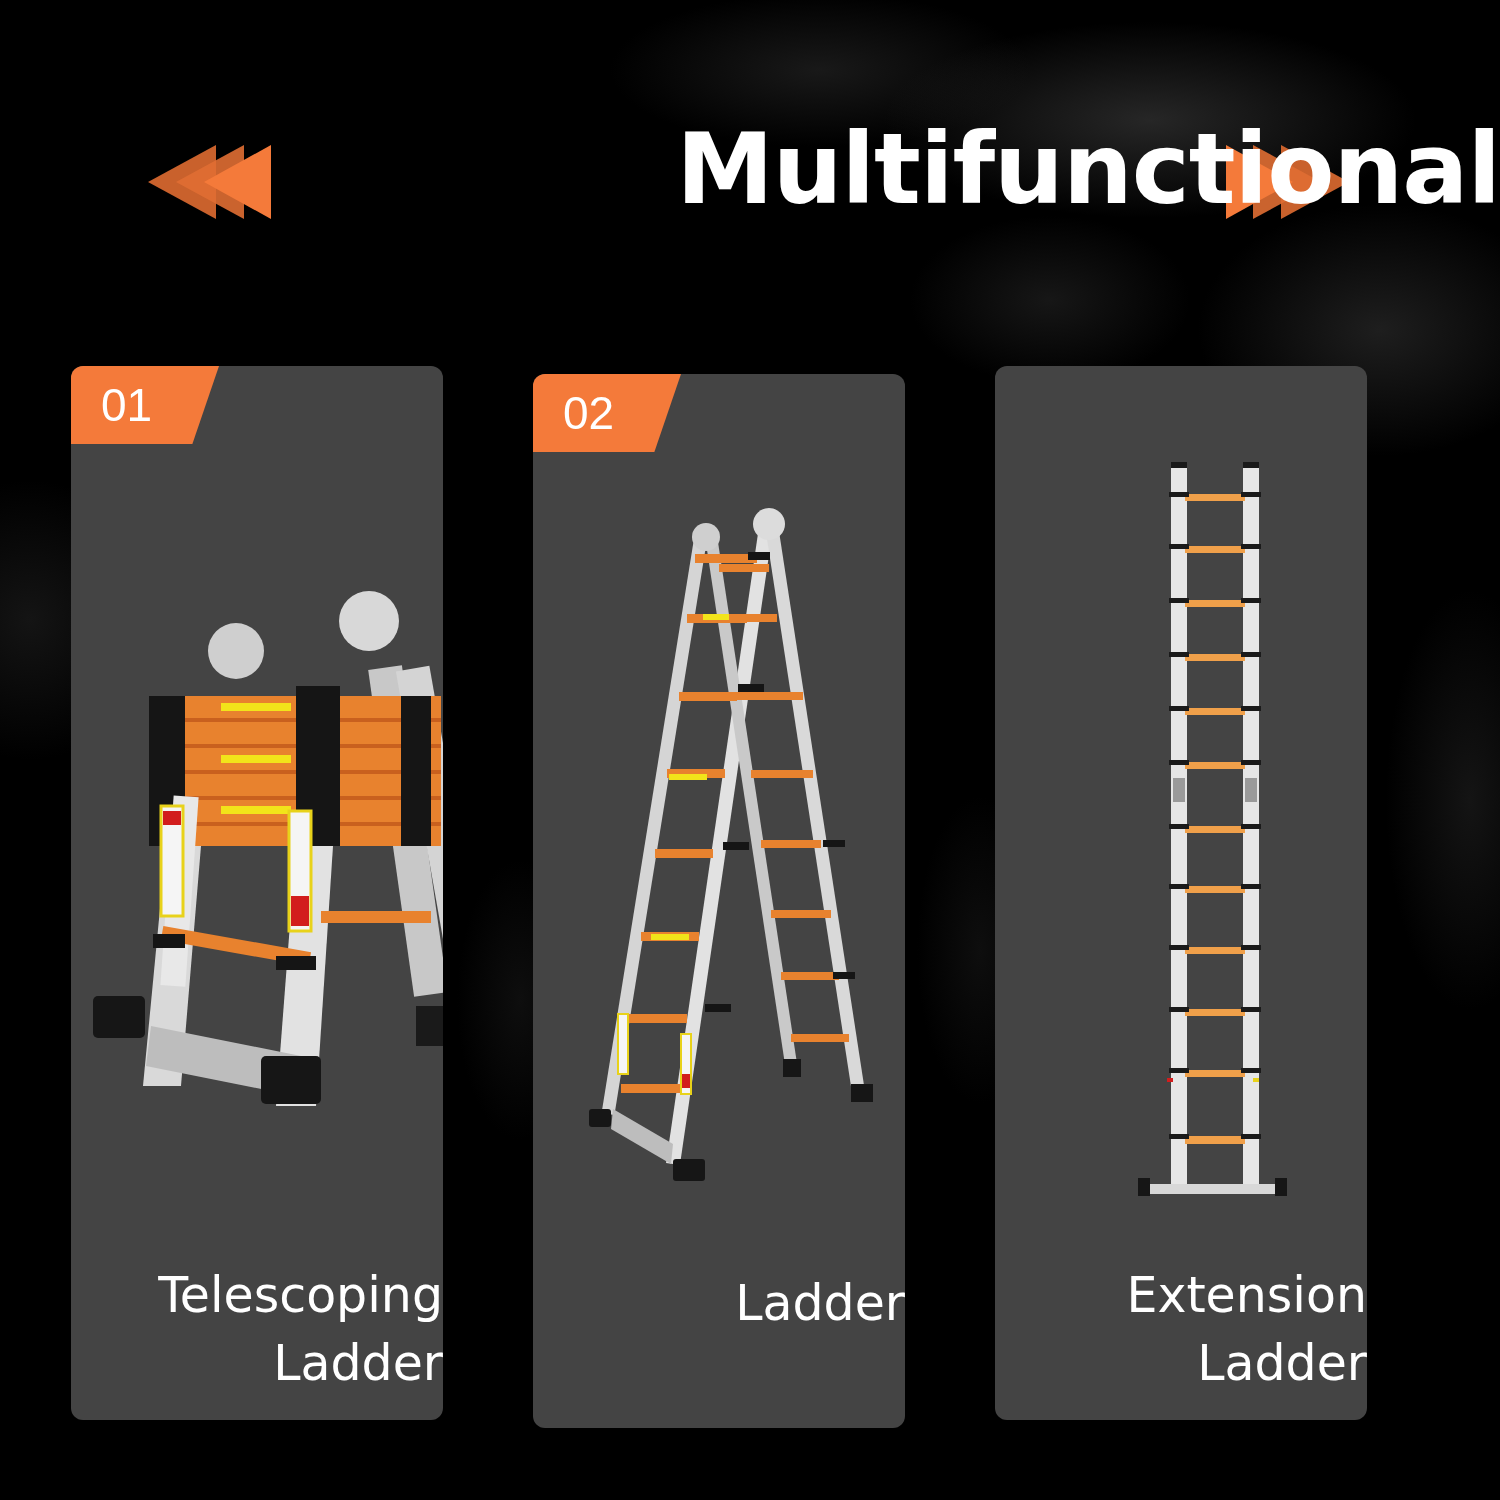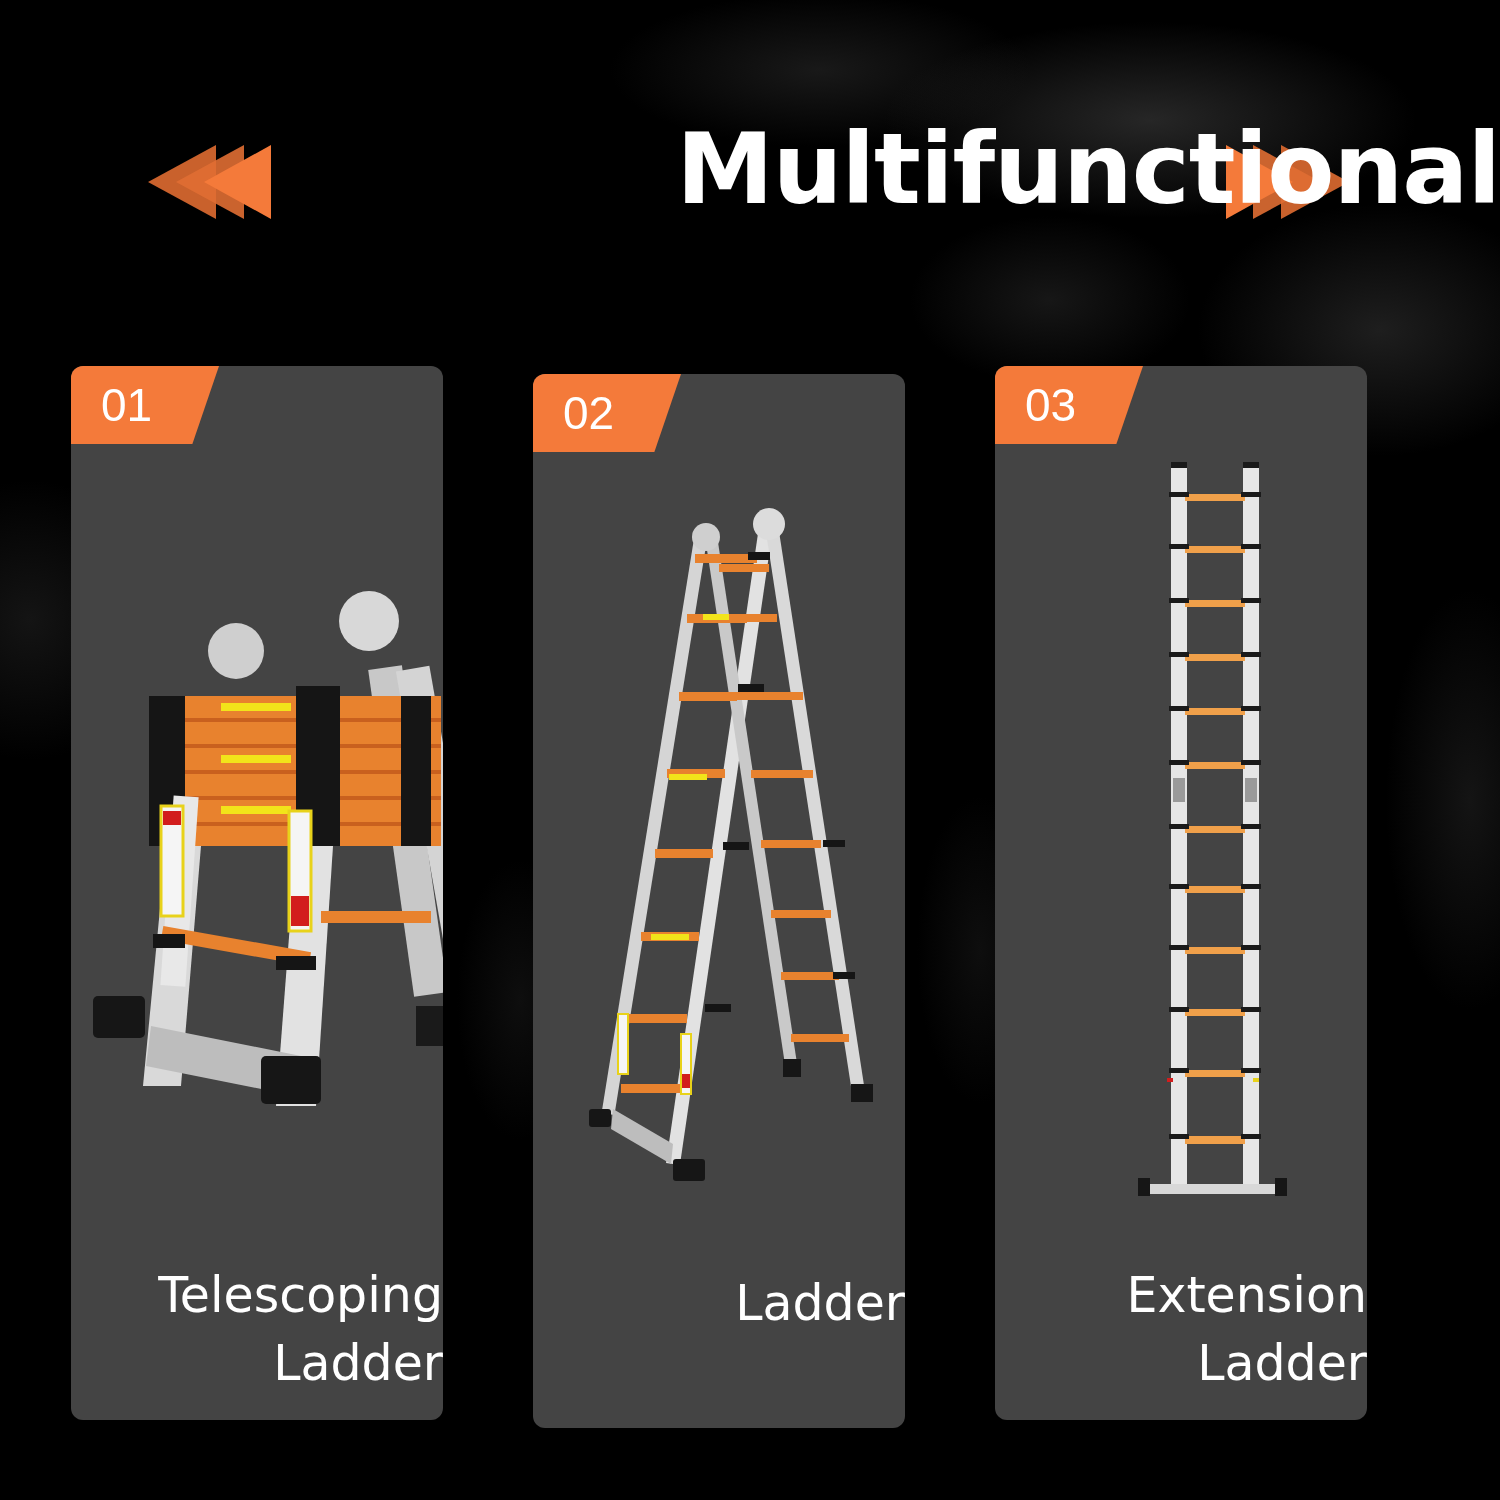--- a/index.html
+++ b/index.html
@@ -244,20 +244,17 @@
 
     <rect x="178" y="412" width="12" height="24" fill="#9a9a9a"></rect>
     <rect x="250" y="412" width="12" height="24" fill="#9a9a9a"></rect>
 
     <rect x="148" y="818" width="140" height="10" fill="#d8d8d8"></rect>
     <rect x="143" y="812" width="12" height="18" fill="#161616"></rect>
     <rect x="280" y="812" width="12" height="18" fill="#161616"></rect>
     <rect x="172" y="712" width="6" height="4" fill="#d21d1d"></rect>
     <rect x="258" y="712" width="6" height="4" fill="#e8d21a"></rect>
   </svg>
-  <div class="badge">
-    <div class="badge-num">03</div>
-  </div>
   <div class="caption">
     <span>Extension</span>
     <span>Ladder</span>
   </div>
 </div>
 
 </body></html>

